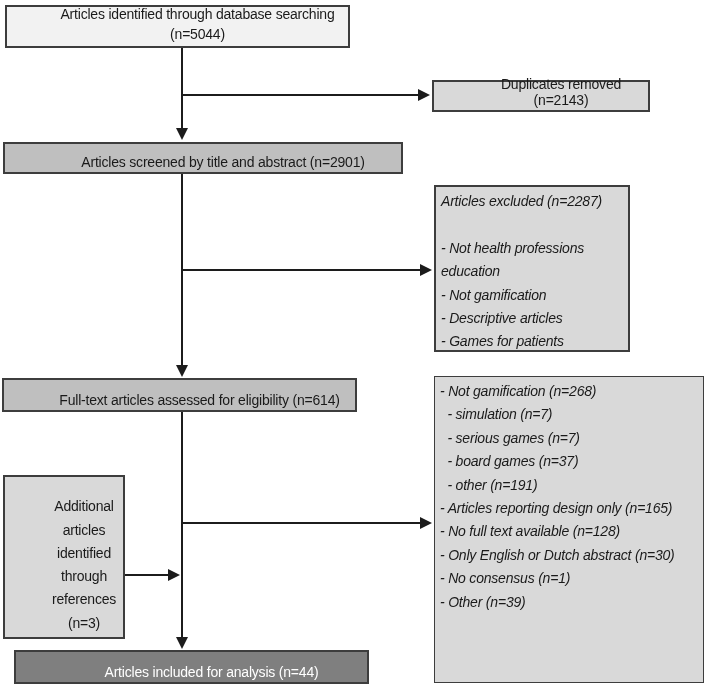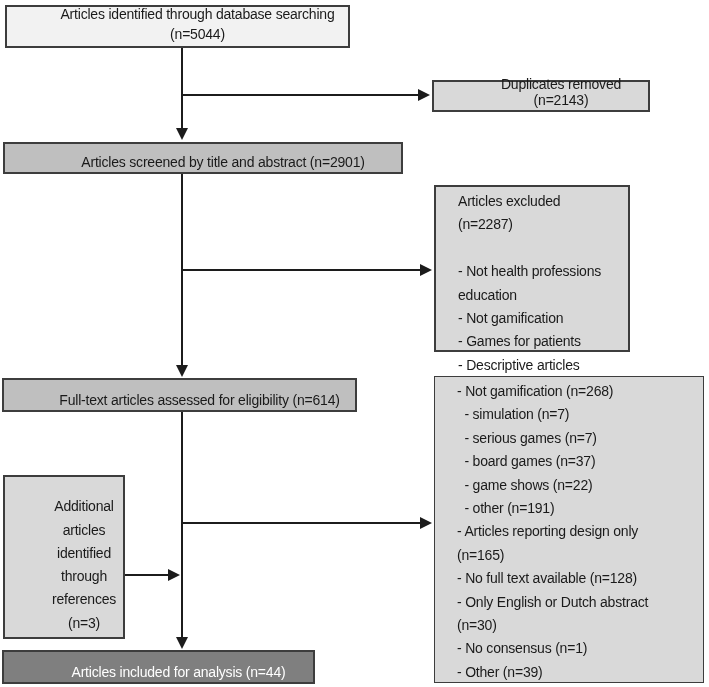--- a/index.html
+++ b/index.html
@@ -32,31 +32,31 @@
     padding-left: 40px;
   }
   .box.lightest { background: var(--box-lightest, #f2f2f2); }
   .box.medium   { background: var(--box-medium, #bfbfbf); }
   .box.dark     {
     background: var(--box-dark, #7f7f7f);
     color: var(--box-dark-text, #ffffff);
   }
   .box .inner { padding: 2px 8px; }
   
-  .listbox { padding: 3px 22px; line-height: 23.4px; }
+  .listbox { padding: 3px 5px; line-height: 23.4px; font-style: italic; }
   .listbox .list-title { white-space: pre-wrap; margin-bottom: 23.4px; }
   .listbox .list-line  { white-space: pre-wrap; }
   #box-identified        { left: 5px;   top: 5px;   width: 345px; height: 43px;  line-height: 20px; }
   #box-duplicates        { left: 432px; top: 80px;  width: 218px; height: 32px; }
   #box-screened          { left: 3px;   top: 142px; width: 400px; height: 32px; }
   #box-excluded-abstract { left: 434px; top: 185px; width: 196px; height: 167px; }
   #box-fulltext          { left: 2px;   top: 378px; width: 355px; height: 34px; }
   #box-excluded-fulltext { left: 434px; top: 376px; width: 270px; height: 307px; border-width: 1.5px; }
   #box-additional        { left: 3px;   top: 475px; width: 122px; height: 164px; line-height: 23.3px; }
-  #box-included          { left: 2px;   top: 650px; width: 313px; height: 34px; }
+  #box-included          { left: 14px;   top: 650px; width: 355px; height: 34px; }
   #connector-layer {
     position: absolute;
     left: 0; top: 0;
     width: 709px; height: 687px;
     pointer-events: none;
   }
   #connector-layer line   { stroke: var(--line, #1c1c1c); stroke-width: 2; }
   #connector-layer polygon{ fill: var(--line, #1c1c1c); }
 </style>
 </head>
@@ -112,36 +112,35 @@
 
   <div id="box-screened" class="box medium center">
     <span class="inner">Articles screened by title and abstract (n=2901)</span>
   </div>
 
   <div id="box-excluded-abstract" class="box listbox">
     <div class="list-title">Articles excluded (n=2287)</div>
     <div>
         <div class="list-line">- Not health professions education</div>
         <div class="list-line">- Not gamification</div>
+        <div class="list-line">- Descriptive articles</div>
         <div class="list-line">- Games for patients</div>
-        <div class="list-line">- Descriptive articles</div>
       </div>
   </div>
 
   <div id="box-fulltext" class="box medium center">
     <span class="inner">Full-text articles assessed for eligibility (n=614)</span>
   </div>
 
   <div id="box-excluded-fulltext" class="box listbox">
     <div>
         <div class="list-line">- Not gamification (n=268)</div>
         <div class="list-line">  - simulation (n=7)</div>
         <div class="list-line">  - serious games (n=7)</div>
         <div class="list-line">  - board games (n=37)</div>
-        <div class="list-line">  - game shows (n=22)</div>
         <div class="list-line">  - other (n=191)</div>
         <div class="list-line">- Articles reporting design only (n=165)</div>
         <div class="list-line">- No full text available (n=128)</div>
         <div class="list-line">- Only English or Dutch abstract (n=30)</div>
         <div class="list-line">- No consensus (n=1)</div>
         <div class="list-line">- Other (n=39)</div>
       </div>
   </div>
 
   <div id="box-additional" class="box center">

